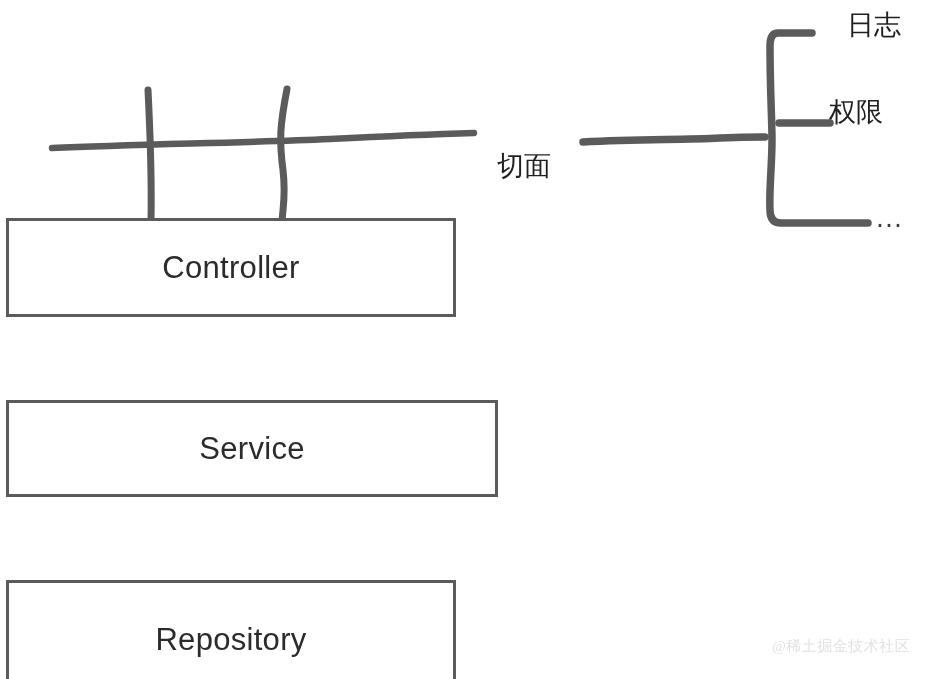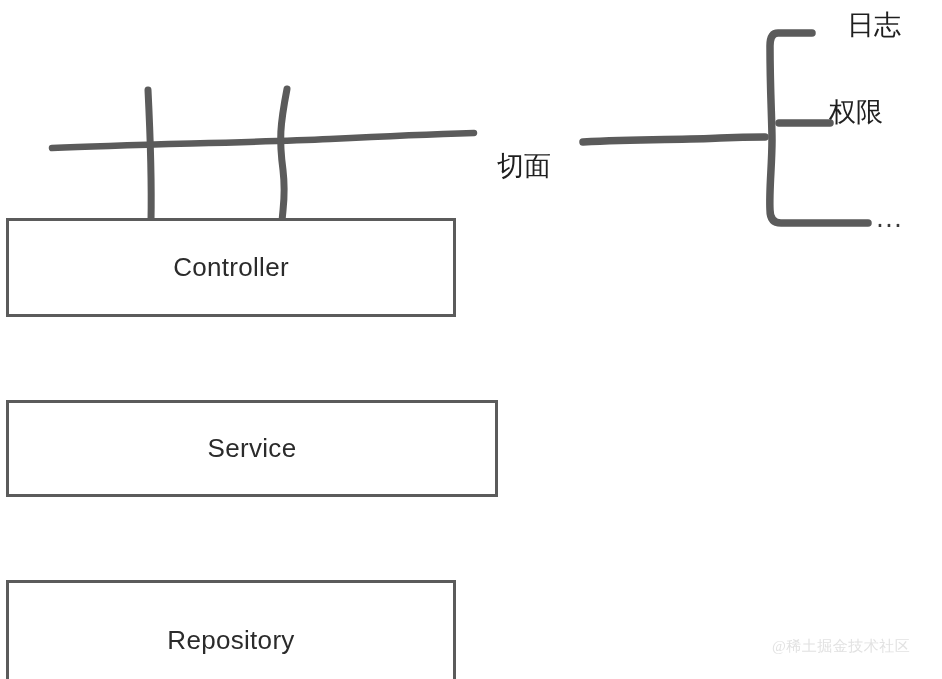--- a/index.html
+++ b/index.html
@@ -18,21 +18,21 @@
   .layer-box {
     position: absolute;
     box-sizing: border-box;
     border: 3px solid #5b5b5b;
     background: #ffffff;
     display: flex;
     align-items: center;
     justify-content: center;
   }
   .layer-label {
-    font-size: 26px;
+    font-size: 31px;
     color: #2b2b2b;
     font-family: "Liberation Sans", "DejaVu Sans", sans-serif;
     letter-spacing: 0.3px;
     font-weight: 400;
   }
   #box-controller { left: 6px; top: 218px; width: 450px; height: 99px; }
   #box-service    { left: 6px; top: 400px; width: 492px; height: 97px; }
   #box-repository { left: 6px; top: 580px; width: 450px; height: 120px; }
 
   .sketch-svg {

